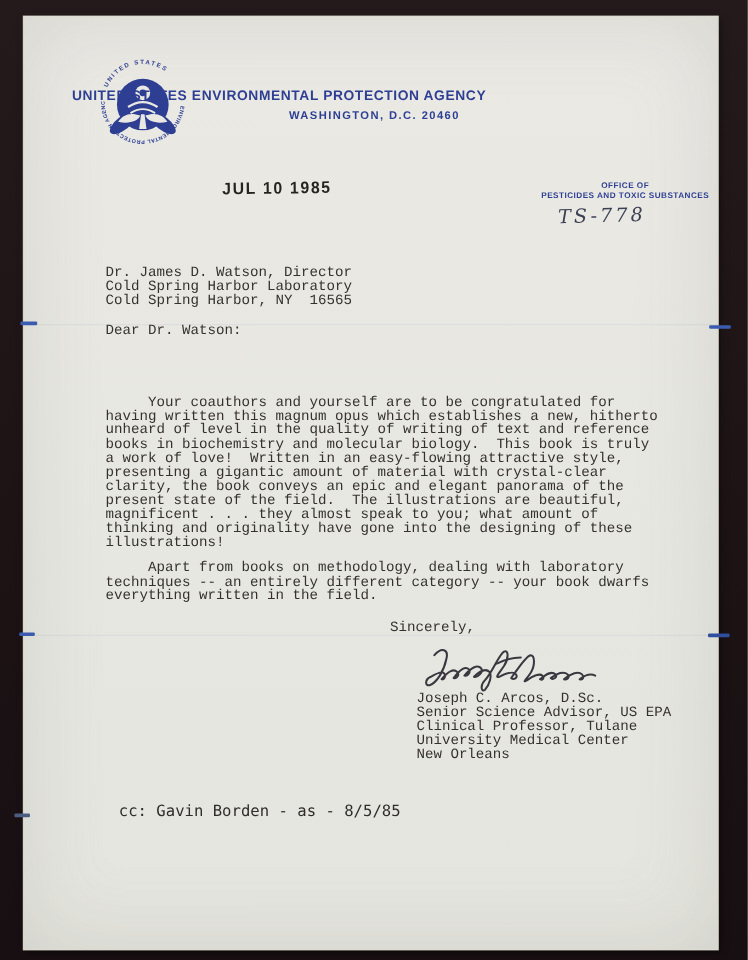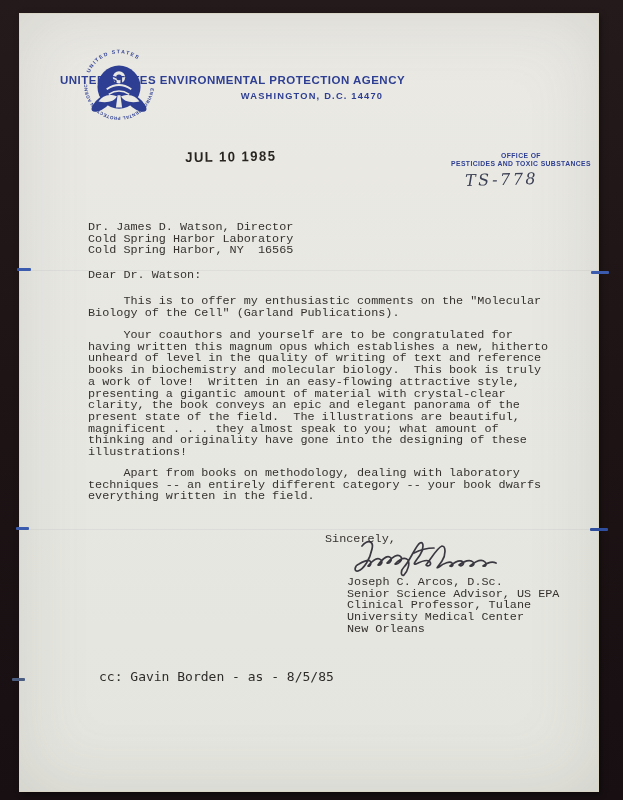--- a/index.html
+++ b/index.html
@@ -59,52 +59,50 @@
       <path d="M30,51 Q40,44.5 50,51" stroke="#e9e8e3" stroke-width="1.5" fill="none"></path>
       <text font-family="Liberation Sans, sans-serif" font-size="5" font-weight="bold" fill="#2e3f93" letter-spacing="1.4">
         <textPath href="#ringTop" startOffset="12">UNITED STATES</textPath>
       </text>
       <text font-family="Liberation Sans, sans-serif" font-size="4.4" font-weight="bold" fill="#2e3f93" letter-spacing="0.35">
         <textPath href="#ringBot" startOffset="3">ENVIRONMENTAL PROTECTION AGENCY</textPath>
       </text>
     </svg>
 
     <div class="abs hdr1" style="left:40px;top:60px;width:504px;">UNITED STATES ENVIRONMENTAL PROTECTION AGENCY</div>
-    <div class="abs hdr2" style="left:40px;top:77px;width:504px;">WASHINGTON, D.C. 14470</div>
+    <div class="abs hdr2" style="left:40px;top:77px;width:504px;">WASHINGTON, D.C. 20460</div>
 
     <div class="abs stamp" style="left:165px;top:135px;">JUL 10 1985</div>
 
     <div class="abs office" style="left:421px;top:138px;width:160px;">
       <div>OFFICE OF</div>
       <div>PESTICIDES AND TOXIC SUBSTANCES</div>
     </div>
 
     <div class="abs ts" style="left:445px;top:156px;">TS-778</div>
 
     <div class="abs mono" style="left:68px;top:208px;">Dr. James D. Watson, Director
 Cold Spring Harbor Laboratory
 Cold Spring Harbor, NY  16565</div>
     <div class="abs mono" style="left:68px;top:256px;">Dear Dr. Watson:</div>
-    <div class="abs mono" style="left:68px;top:282px;">     This is to offer my enthusiastic comments on the "Molecular
-Biology of the Cell" (Garland Publications).</div>
     <div class="abs mono" style="left:68px;top:454px;">     Apart from books on methodology, dealing with laboratory
 techniques -- an entirely different category -- your book dwarfs
 everything written in the field.</div>
     <div class="abs mono" style="left:68px;top:316px;">     Your coauthors and yourself are to be congratulated for
 having written this magnum opus which establishes a new, hitherto
 unheard of level in the quality of writing of text and reference
 books in biochemistry and molecular biology.  This book is truly
 a work of love!  Written in an easy-flowing attractive style,
 presenting a gigantic amount of material with crystal-clear
 clarity, the book conveys an epic and elegant panorama of the
 present state of the field.  The illustrations are beautiful,
 magnificent . . . they almost speak to you; what amount of
 thinking and originality have gone into the designing of these
 illustrations!</div>
-    <div class="abs mono" style="left:305px;top:504px;margin-top:16px;">Sincerely,</div>
+    <div class="abs mono" style="left:305px;top:504px;">Sincerely,</div>
 
     <svg class="abs" style="left:328px;top:517px;" width="158" height="48" viewBox="0 0 158 48">
       <title>Joseph R Arcos</title>
       <g stroke="#23202a" stroke-width="1.7" fill="none" stroke-linecap="round" stroke-linejoin="round" opacity=".88">
         <path d="M14,15 C20,8 26,10 24,18 C22,28 16,38 10,40 C6,41 6,35 11,33
                  C16,30 20,28 22,30 C24,32 22,36 20,35
                  C26,28 30,26 33,29 C35,31 33,35 30,34
                  C36,26 40,24 43,27 C44,29 42,33 39,32
                  C44,26 50,22 53,26 C55,29 50,34 47,33
                  C52,28 57,26 60,29 C62,32 60,40 56,44 C53,46 52,40 56,36

